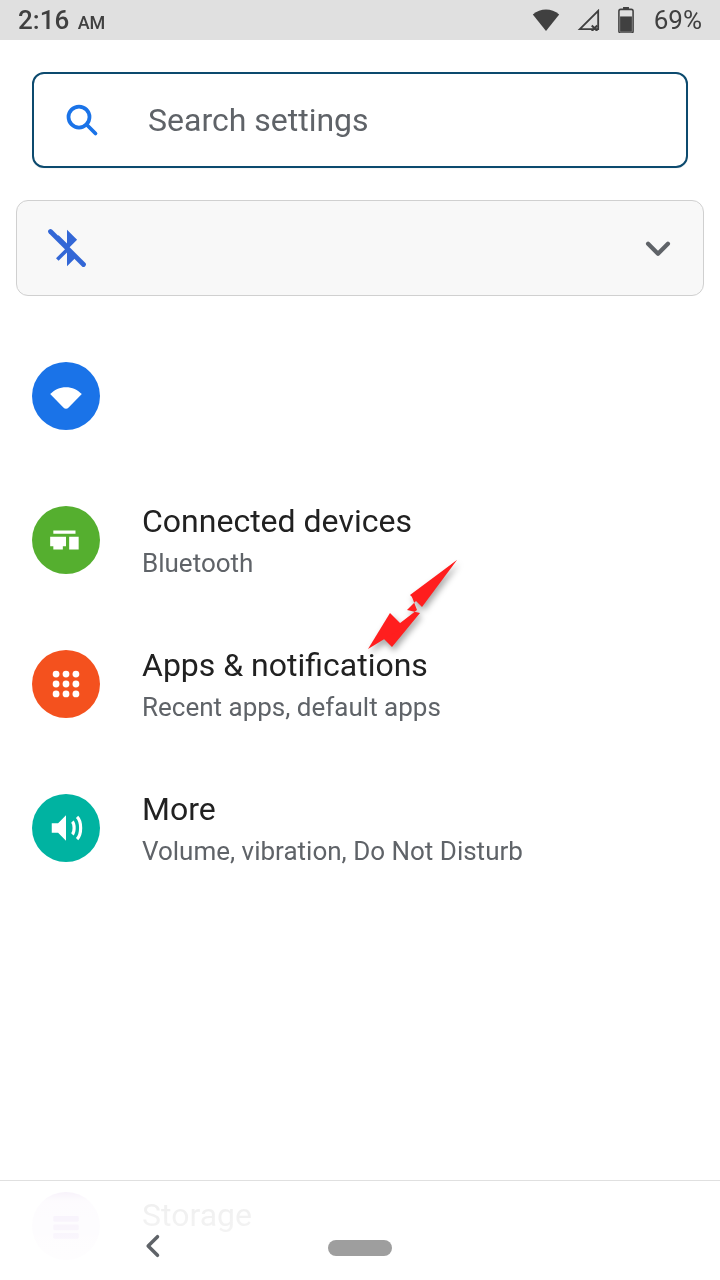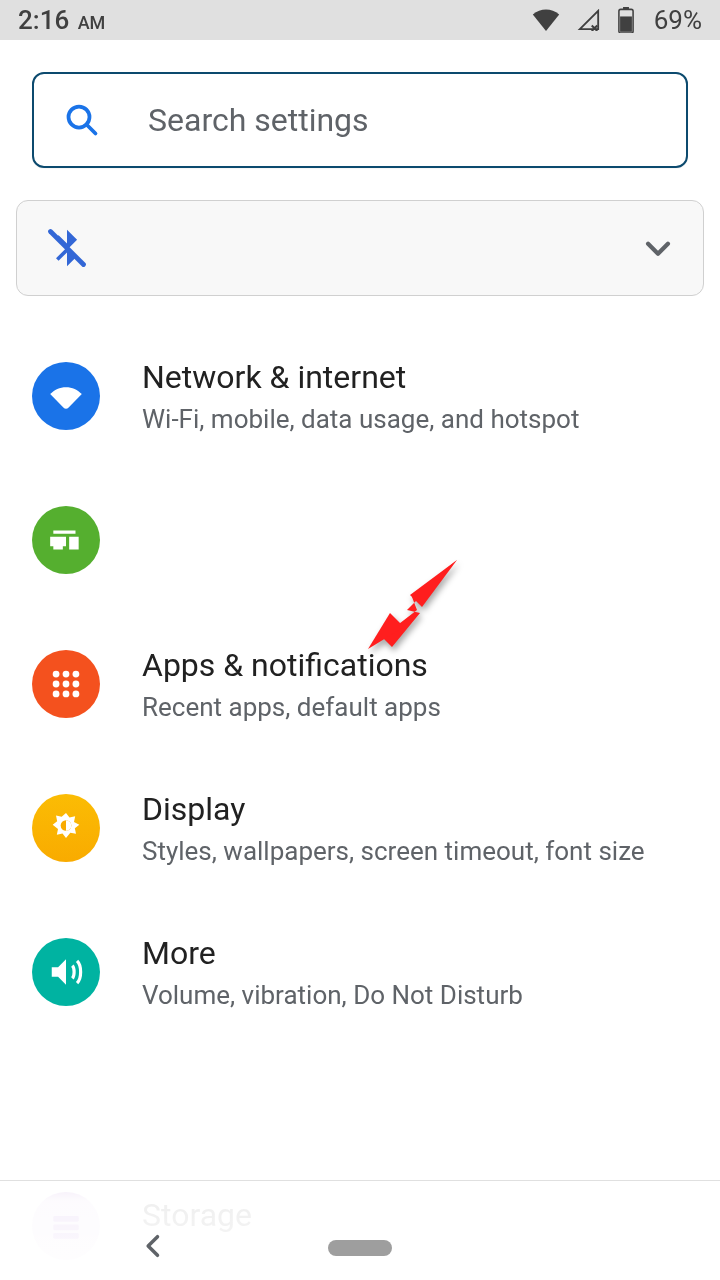--- a/index.html
+++ b/index.html
@@ -179,31 +179,31 @@
 </div>
 
 <div class="list">
 
   <div class="item">
     <div class="icon-circle c-blue">
       <svg width="38" height="38" viewBox="0 0 24 24">
           <path fill="#fff" d="M12 20c-.6 0-1.1-.2-1.5-.6L2 10.8C4.6 8 8.1 6.4 12 6.4s7.4 1.6 10 4.4l-8.5 8.6c-.4.4-.9.6-1.5.6z"></path>
         </svg>
     </div>
-    <div class="texts">
-      <div class="title">Network &amp; internet</div>
-      <div class="subtitle">Wi-Fi, mobile, data usage, and hotspot</div>
-    </div>
   </div>
 
   <div class="item">
     <div class="icon-circle c-green">
       <svg width="38" height="38" viewBox="0 0 24 24">
           <path fill="#fff" d="M4 6h14v2H4zM4 18h6v-2H4zM14 10h6v8h-6zM2 10h10v6H2z"></path>
         </svg>
+    </div>
+    <div class="texts">
+      <div class="title">Connected devices</div>
+      <div class="subtitle">Bluetooth</div>
     </div>
   </div>
 
   <div class="item">
     <div class="icon-circle c-orange">
       <svg width="34" height="34" viewBox="0 0 24 24">
         <circle cx="5" cy="5" r="2.4" fill="#fff"></circle>
           <circle cx="12" cy="5" r="2.4" fill="#fff"></circle>
           <circle cx="19" cy="5" r="2.4" fill="#fff"></circle>
         <circle cx="5" cy="12" r="2.4" fill="#fff"></circle>
@@ -214,33 +214,20 @@
           <circle cx="19" cy="19" r="2.4" fill="#fff"></circle>
       </svg>
     </div>
     <div class="texts">
       <div class="title">Apps &amp; notifications</div>
       <div class="subtitle">Recent apps, default apps</div>
     </div>
   </div>
 
 
-  <div class="item">
-    <div class="icon-circle c-amber">
-      <svg width="40" height="40" viewBox="0 0 24 24">
-        <path fill="#fff" d="M12 3l2.1 2.7L17.5 5l-.7 3.4L20 10l-2.7 2.1.7 3.4-3.4-.7L12 18l-2.1-2.7L6.5 16l.7-3.4L4 10l2.7-2.1L6 4.5l3.4.7z"></path>
-        <circle cx="12" cy="10.5" r="3.2" fill="#f9ab00"></circle>
-        <path fill="#fff" d="M12 7.3v6.4a3.2 3.2 0 0 0 0-6.4z"></path>
-      </svg>
-    </div>
-    <div class="texts">
-      <div class="title">Display</div>
-      <div class="subtitle">Styles, wallpapers, screen timeout, font size</div>
-    </div>
-  </div>
 
   <div class="item">
     <div class="icon-circle c-teal2">
       <svg width="38" height="38" viewBox="0 0 24 24">
         <path fill="#fff" d="M3 9v6h4l5 5V4L7 9H3z"></path>
         <path fill="none" stroke="#fff" stroke-width="2" d="M16 8c1.5 1.5 1.5 6.5 0 8M19 5c3 3 3 11 0 14"></path>
       </svg>
     </div>
     <div class="texts">
       <div class="title">More</div>

